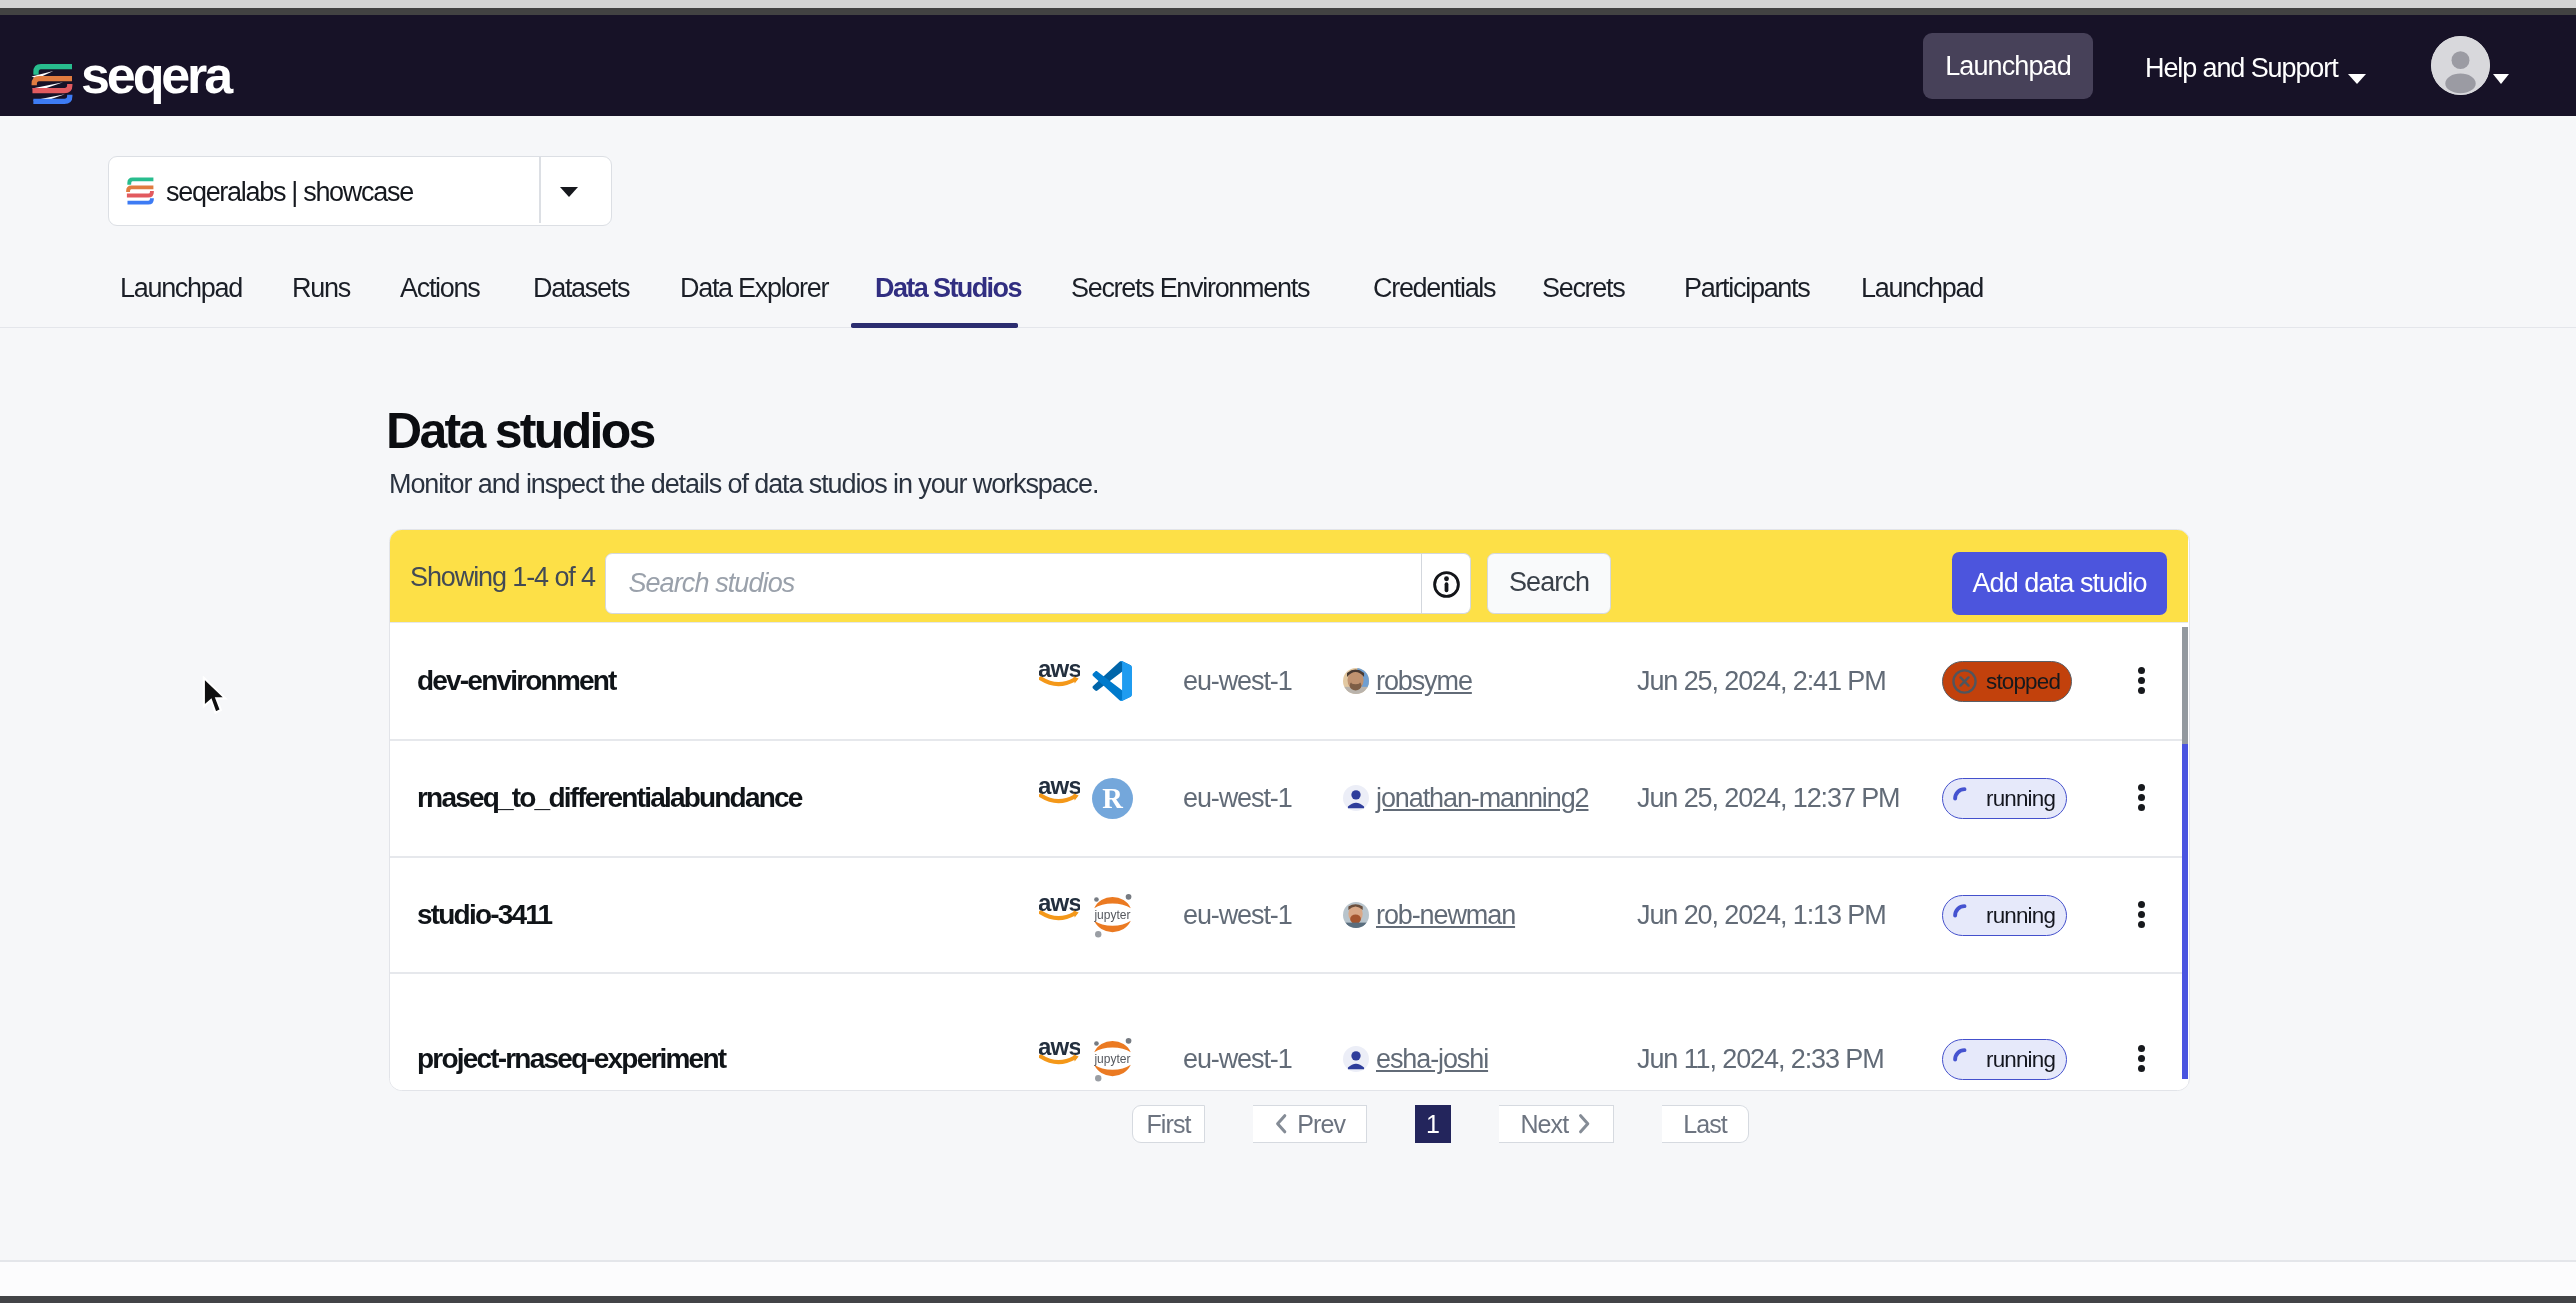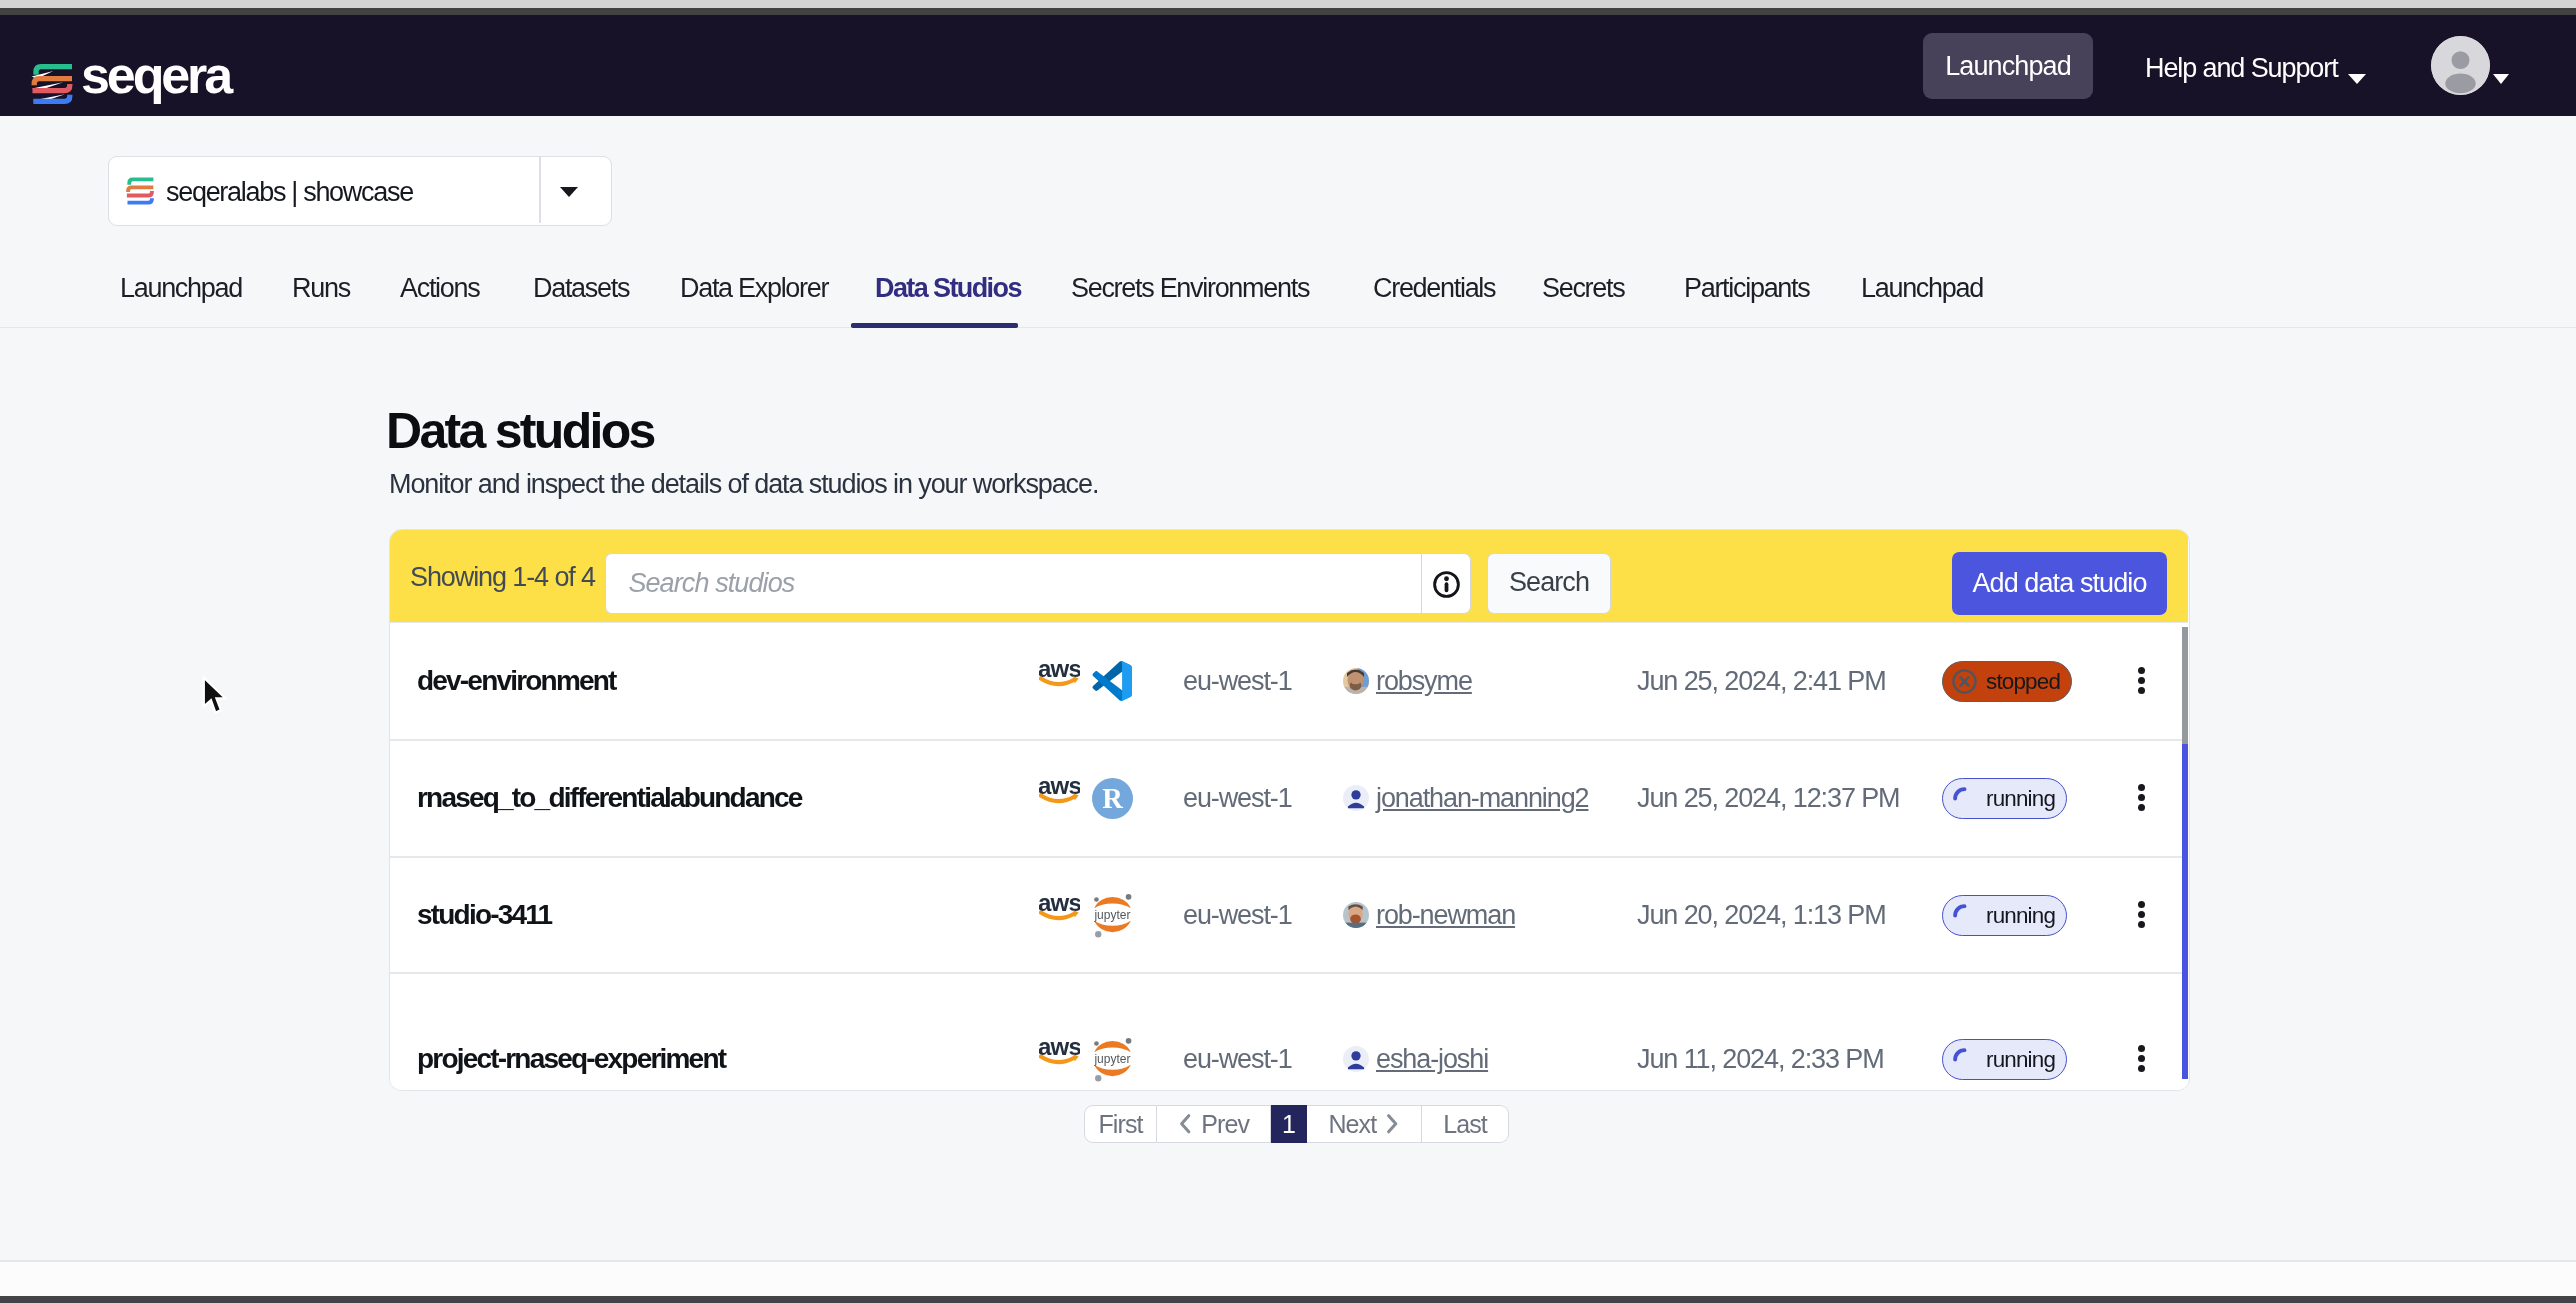--- a/index.html
+++ b/index.html
@@ -68,21 +68,21 @@
 
   .kebab { position:absolute; left:1748px; width:7.2px; }
   .kebab i { display:block; width:7.2px; height:7.2px; border-radius:50%; background:#17191d; margin-bottom:2.7px; }
 
   
   .sb-gray { position:absolute; left:1792px; top:97px; width:6.3px; height:117px; background:#93999f; }
   .sb-blue { position:absolute; left:1792px; top:214px; width:6.3px; height:335px; background:#4954e0; }
 
   
   .pager { position:absolute; left:1084px; top:1105px; height:38px; display:flex; }
-  .pcell { height:38px; border:1.8px solid #d6dae0; border-left:none; background:#fff; color:#6d7480; font-size:25px; letter-spacing:-0.9px; line-height:34px; text-align:right; white-space:nowrap; display:flex; align-items:center; justify-content:center; }
+  .pcell { height:38px; border:1.8px solid #d6dae0; border-left:none; background:#fff; color:#6d7480; font-size:25px; letter-spacing:-0.9px; line-height:34px; text-align:right; white-space:nowrap; display:flex; align-items:center; justify-content:center;margin-left:48px; }
   .pcell.first { border-left:1.8px solid #d6dae0; border-radius:9px 0 0 9px; width:73px; }
   .pcell.prev { width:114px; }
   .pcell.next { width:115px; }
   .pcell.last { border-radius:0 9px 9px 0; width:87px; }
   .pcell.active { background:#23255c; color:#fff; border-color:#23255c; width:36px; }
   .pchev { width:14.4px; height:21.5px; }
 
   .footline { position:absolute; top:1260px; left:0; width:2576px; height:1.8px; background:#e4e6ea; }
   .footer { position:absolute; top:1262px; left:0; width:2576px; height:34px; background:#fcfcfd; }
   .darkbottom { position:absolute; top:1296px; left:0; width:2576px; height:7.2px; background:#434447; }

